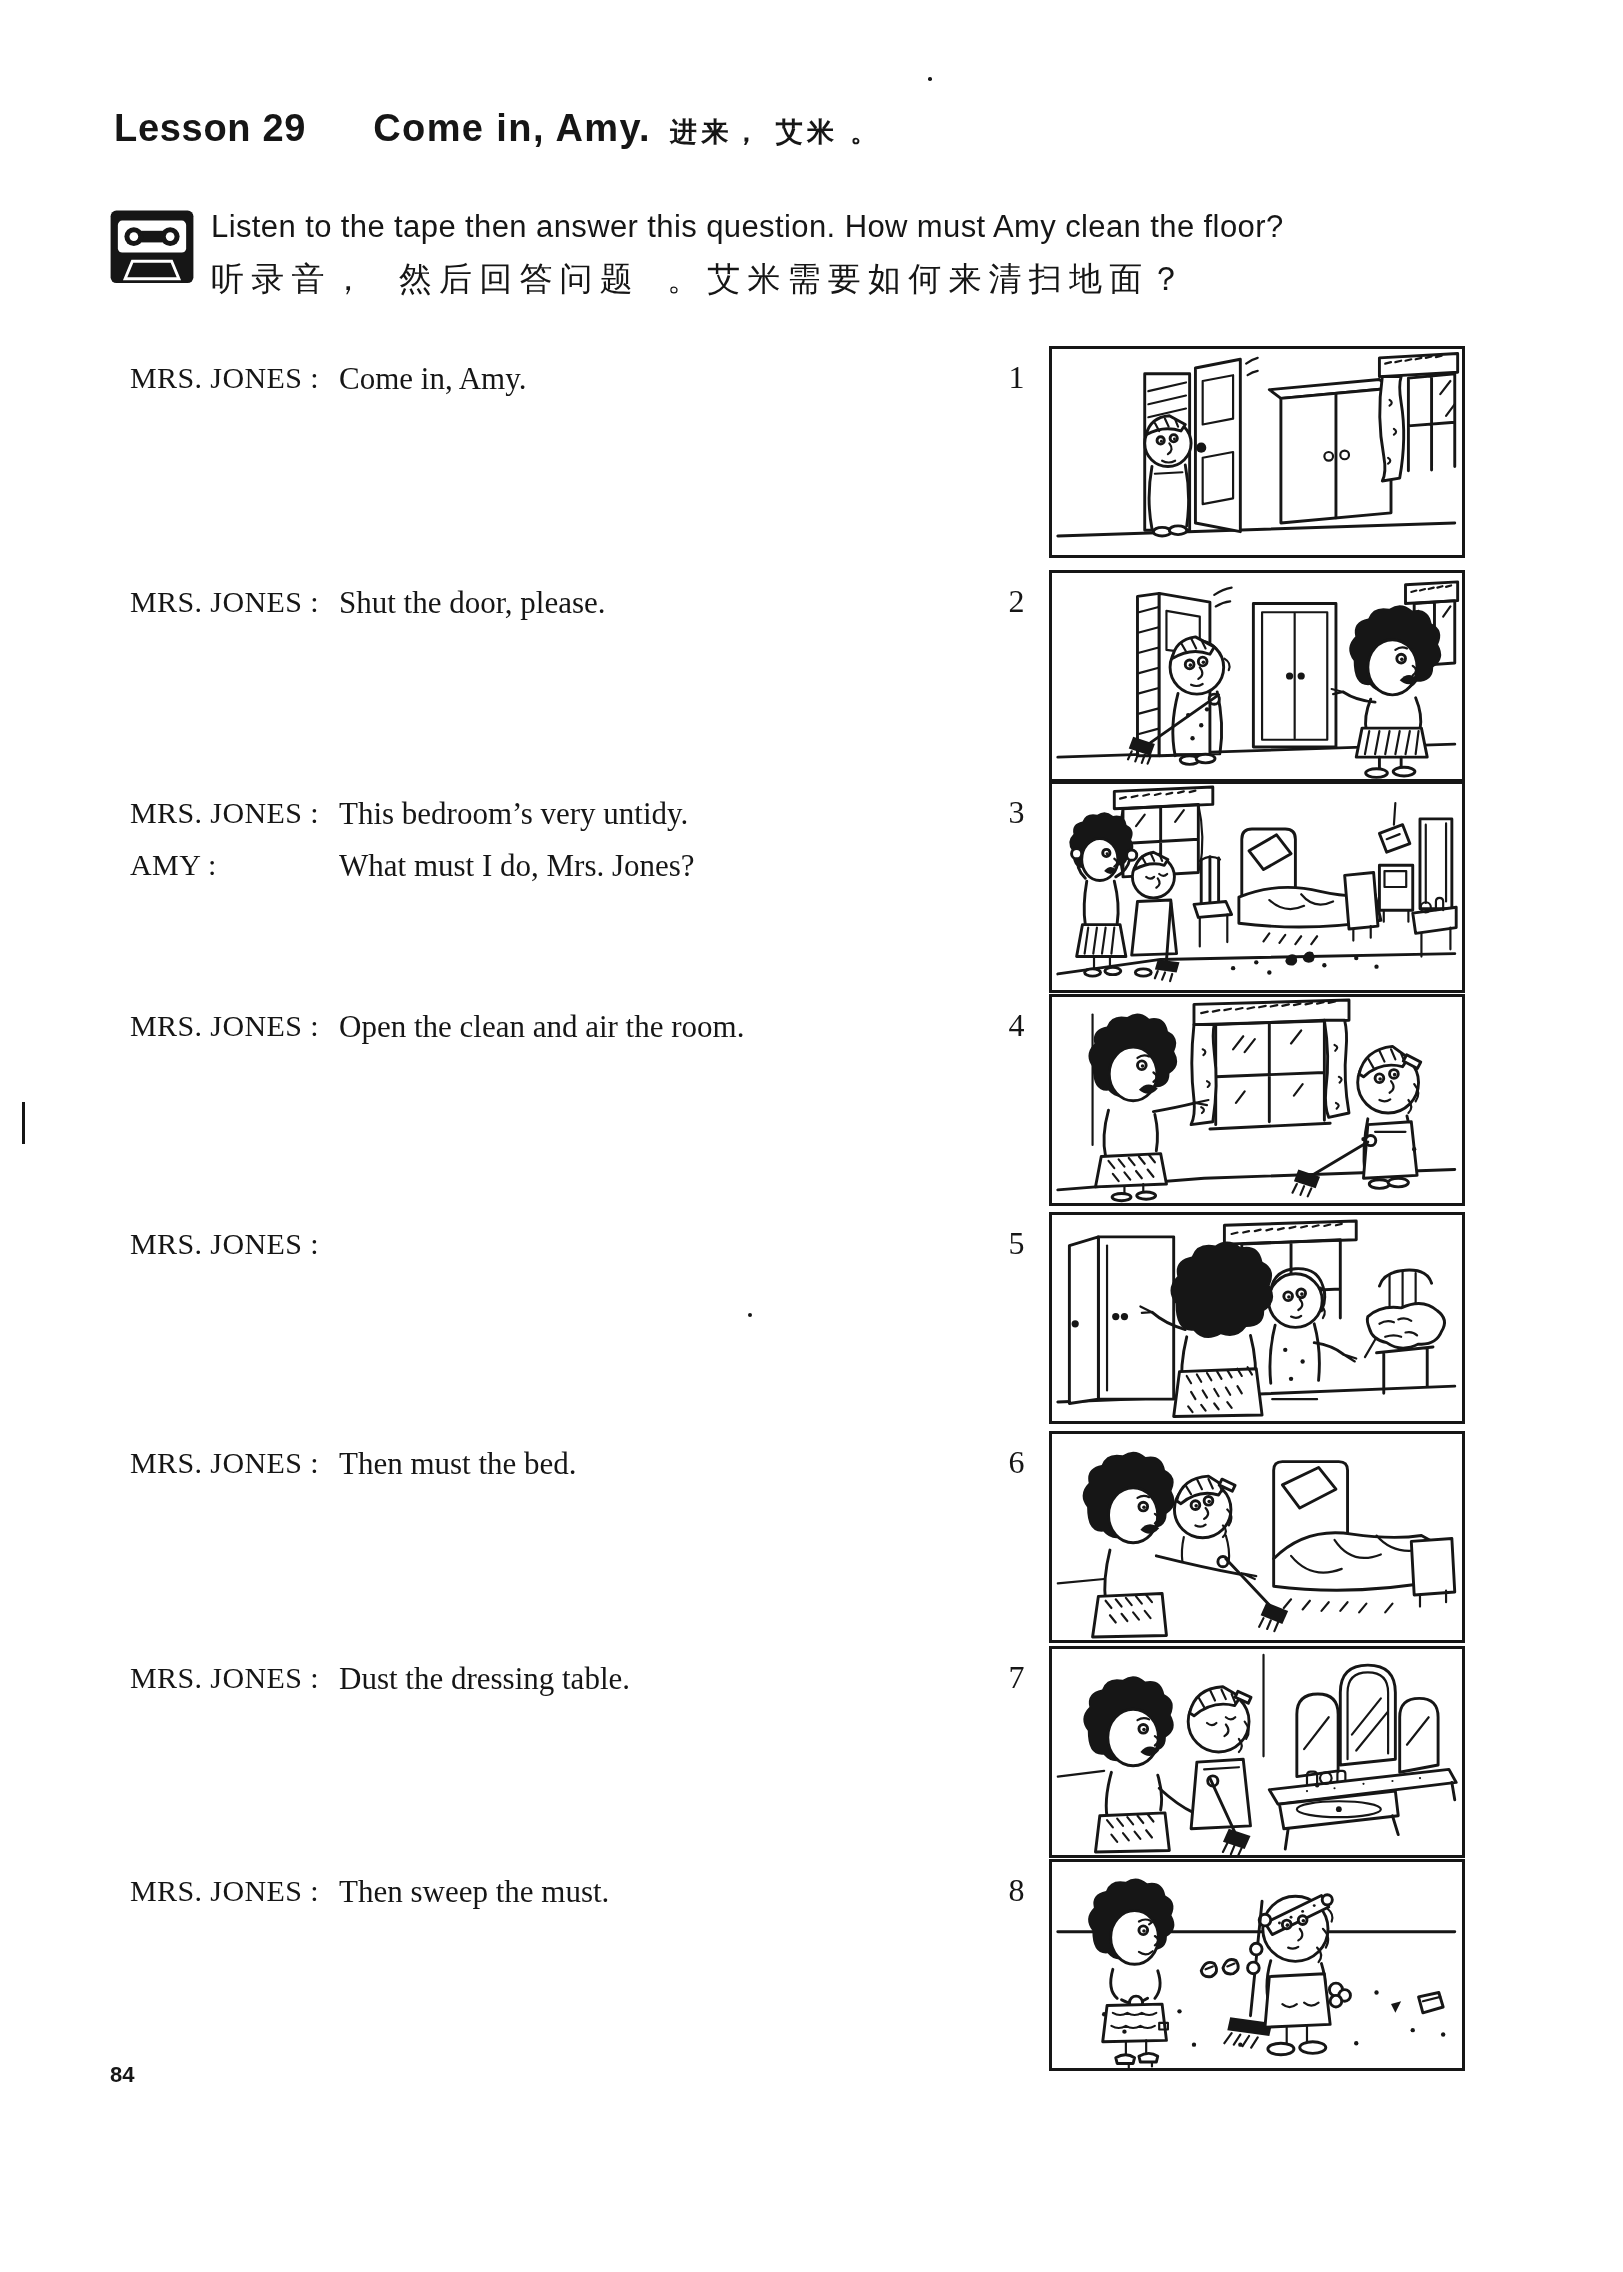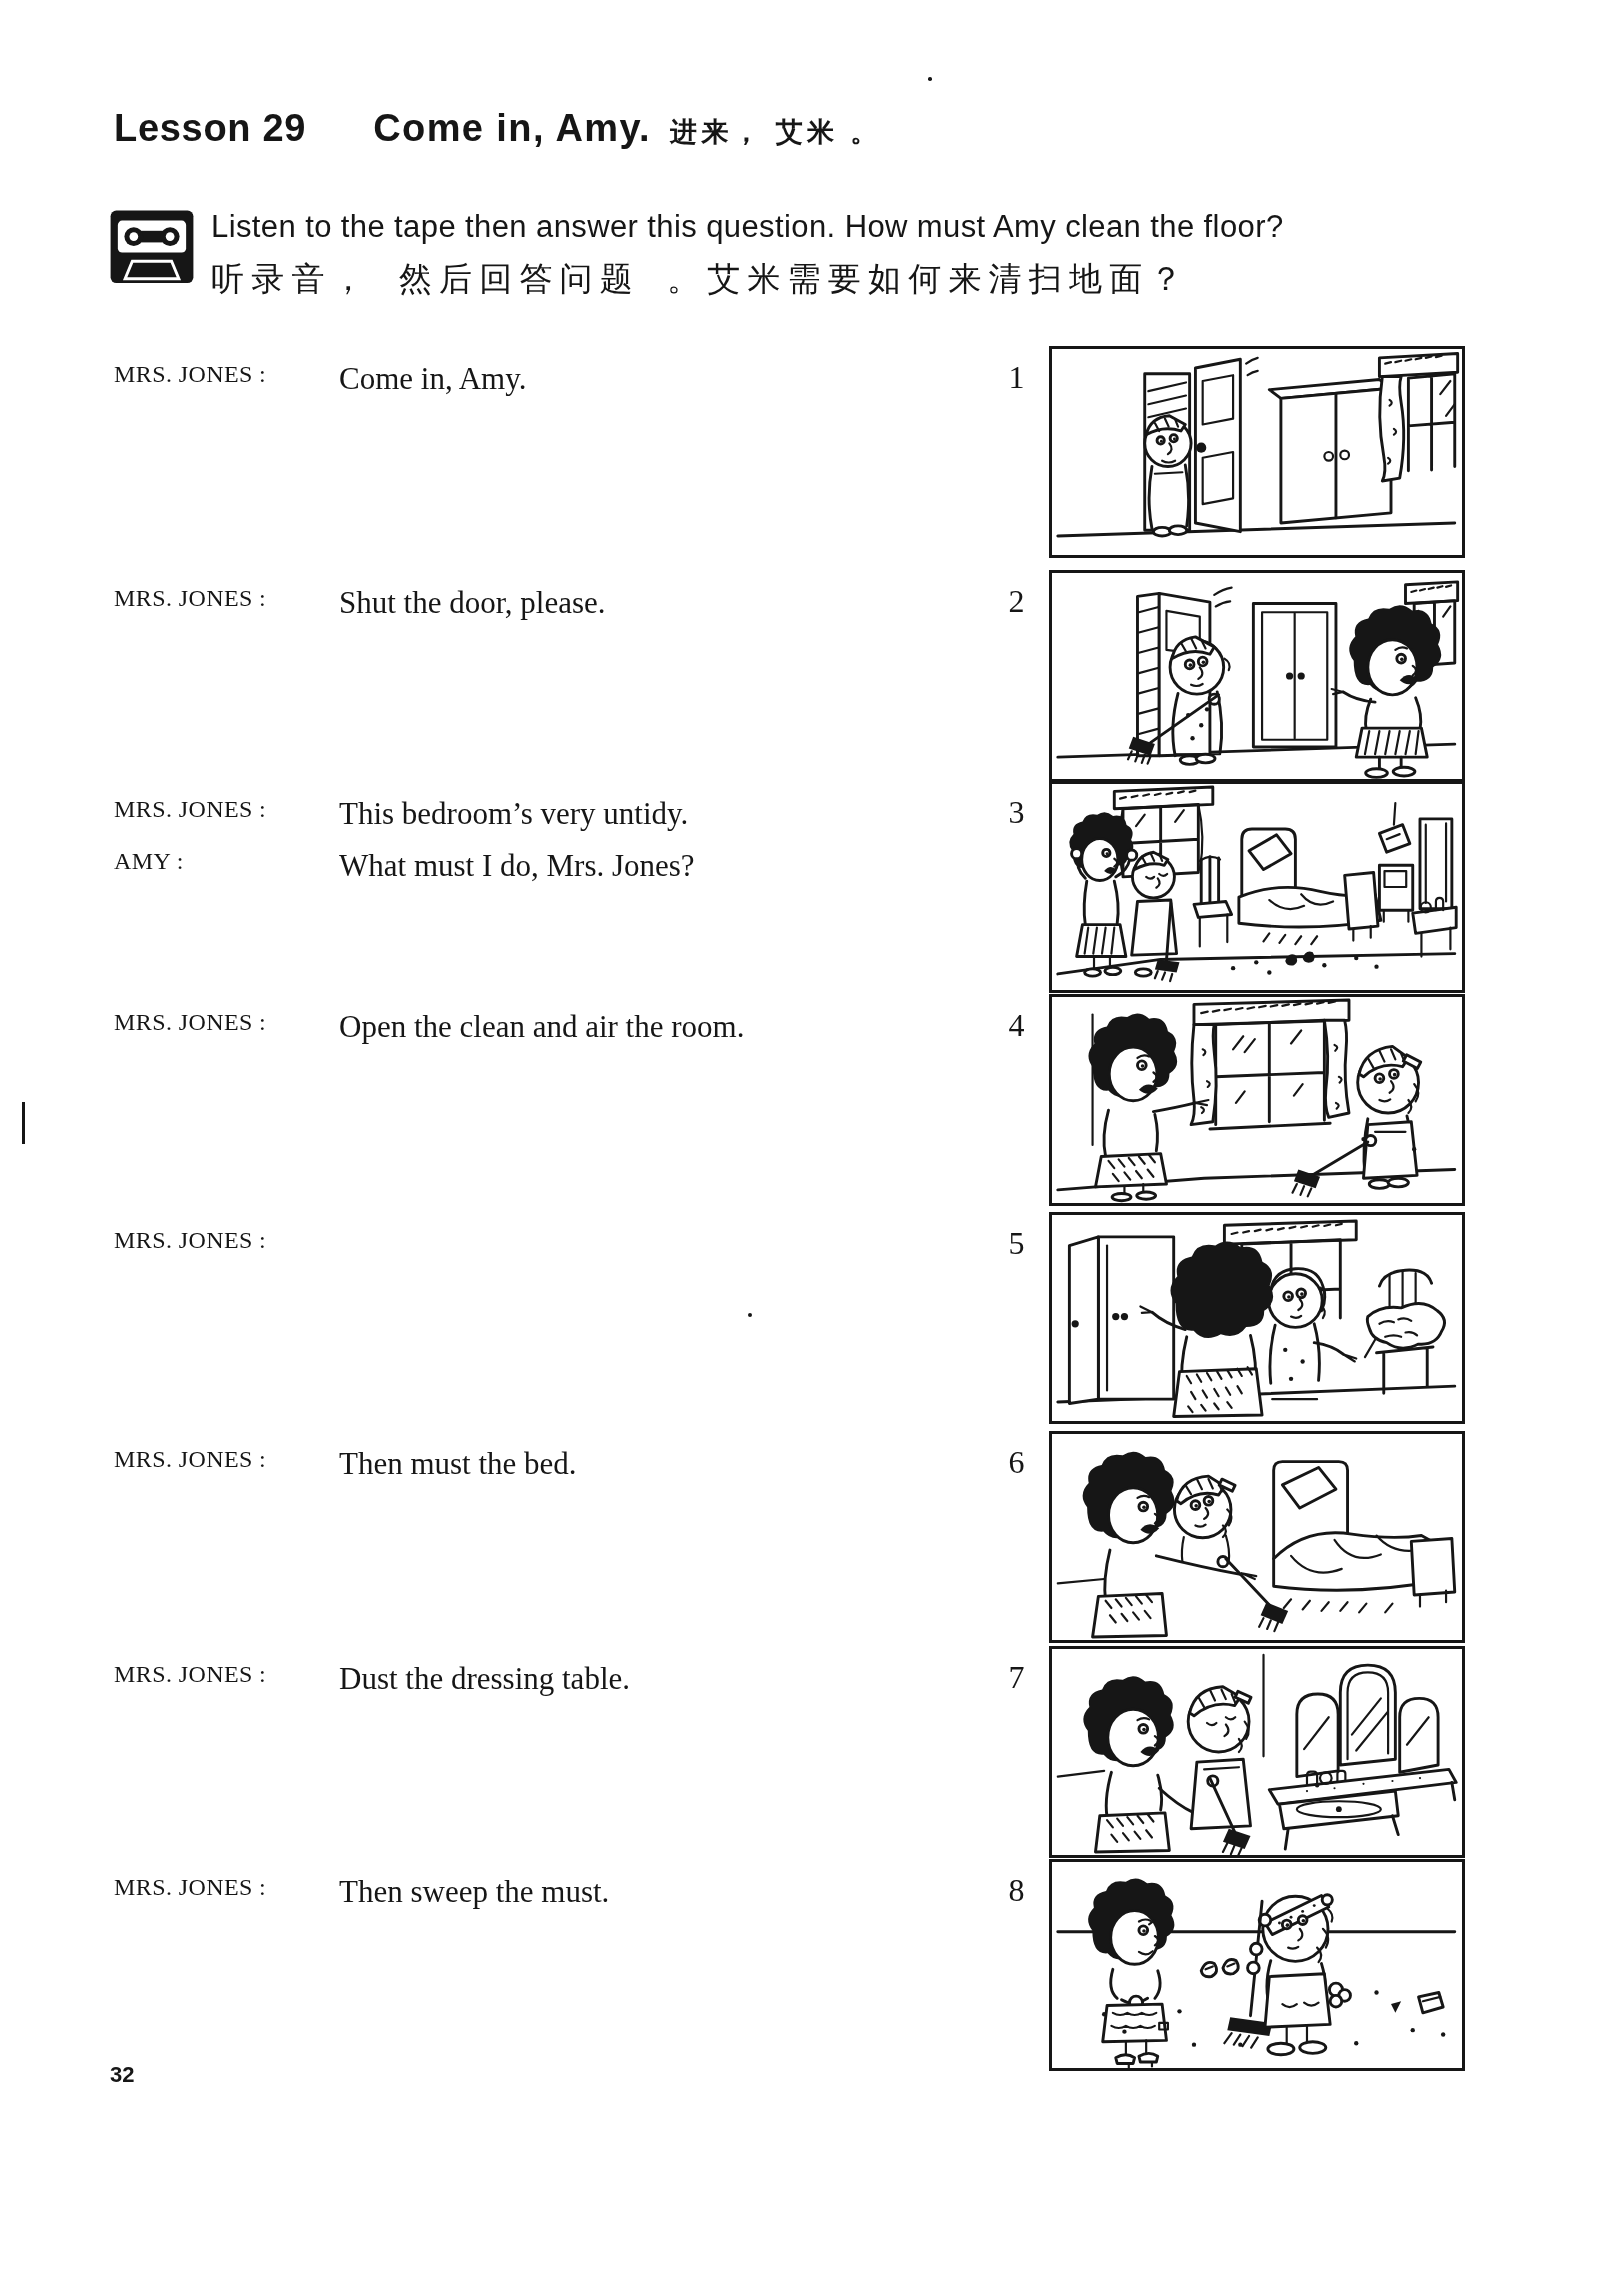--- a/index.html
+++ b/index.html
@@ -21,21 +21,21 @@
   .instruction{position:absolute;left:109px;top:209px;display:flex;align-items:flex-start;justify-content:space-between;}
   .cassette{width:86px;height:77px;flex:0 0 auto;}
   .instr-text{margin-left:16px;font-family:"Liberation Sans", sans-serif;}
   .instr-en{font-size:31px;letter-spacing:0.4px;white-space:nowrap;}
   .instr-zh{font-size:33px;margin-top:12px;letter-spacing:7.2px;white-space:nowrap;
     font-family:Liberation Mono, monospace;}
 
   
   .row{position:absolute;left:0;width:1623px;height:217px;}
   .dline{position:absolute;left:114px;right:0;height:43px;white-space:nowrap;}
-  .speaker{position:absolute;left:0;font-size:24px;letter-spacing:0.4px;}
+  .speaker{position:absolute;left:16px;font-size:30px;letter-spacing:0.4px;}
   .utt{position:absolute;left:225px;font-size:31px;}
   .pnum{position:absolute;left:995px;top:13px;width:43px;text-align:center;font-size:32px;}
   .panel{position:absolute;left:1049px;top:0;width:410px;height:206px;
     border:3.6px solid #161616;background:#fff;margin:0;}
   .panel svg{display:block;width:100%;height:100%;}
 
   .panel svg .s{fill:none;stroke:#161616;stroke-width:4;stroke-linecap:round;stroke-linejoin:round;}
   .panel svg .t{stroke-width:3;}
   .panel svg .f{fill:#161616;stroke:none;}
   .panel svg .w{fill:#ffffff;stroke:#161616;stroke-width:4;stroke-linejoin:round;stroke-linecap:round;}
@@ -539,19 +539,19 @@
           <circle class="f" cx="498" cy="232" r="3"></circle>
           <circle class="f" cx="540" cy="238" r="3"></circle>
         <polygon class="f" points="468,196 482,192 474,208"></polygon>
         <polygon class="w t" points="506,186 534,180 540,200 512,208"></polygon>
         <path class="s t" d="M512 192l24-6"></path>
         <rect class="s t" x="148" y="222" width="12" height="9"></rect>
       </svg>
     </figure>
   </section>
 
-  <span class="page-number">32</span>
+  <span class="page-number">84</span>
   <div class="artifact-bar"></div>
   <div class="artifact-dot1"></div>
   <div class="artifact-dot2"></div>
 
 </div>
 
 
 </body></html>

